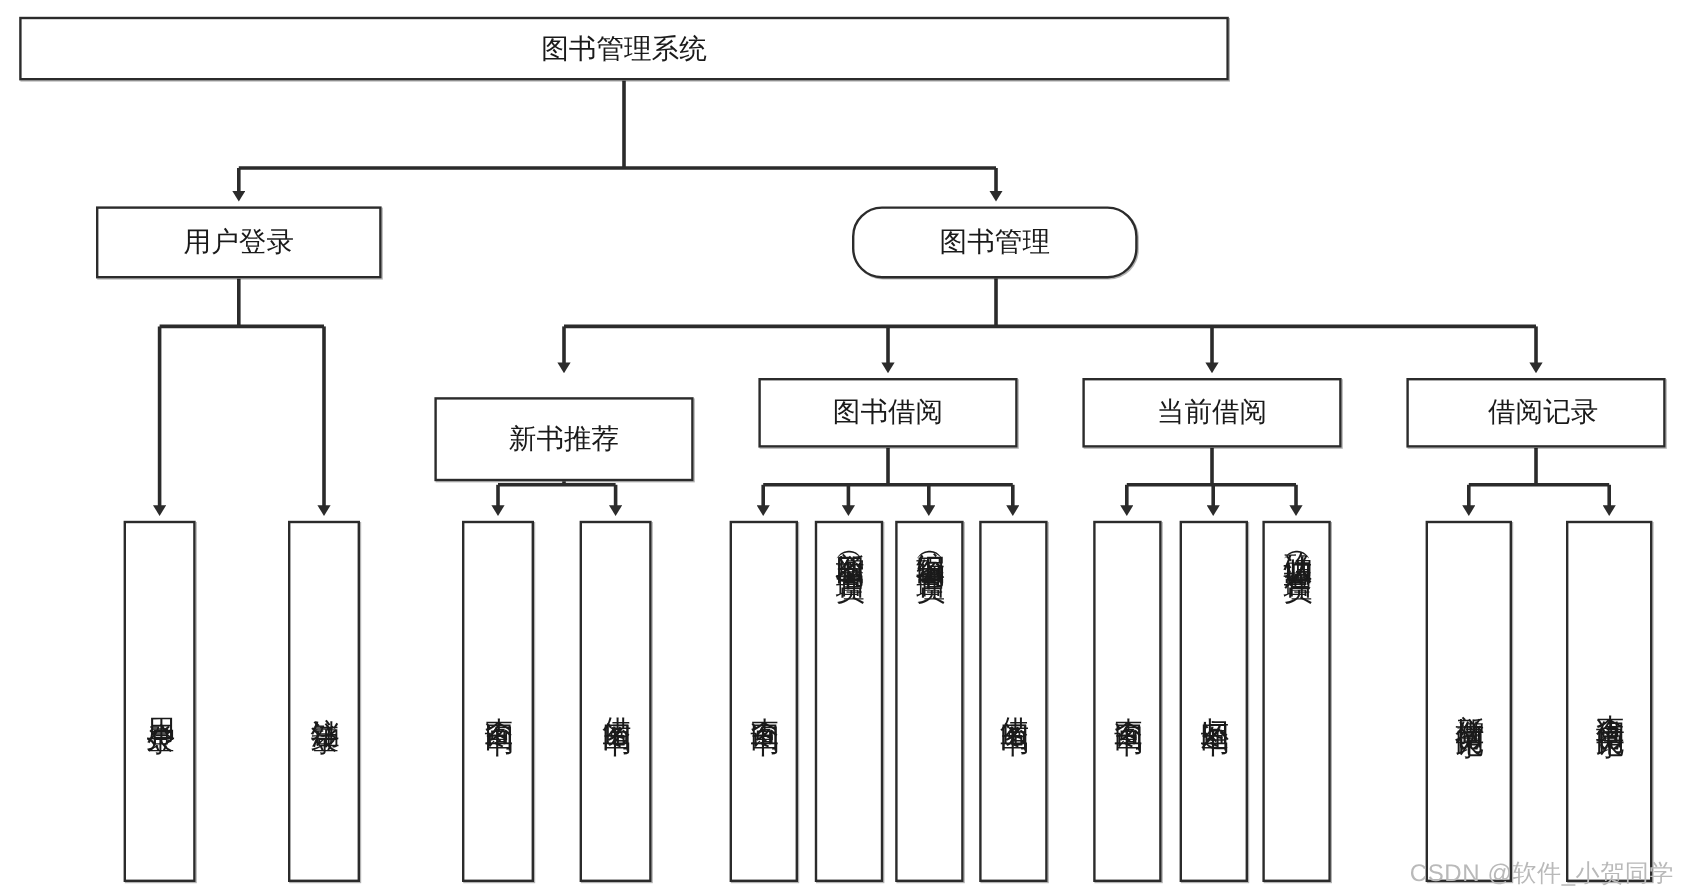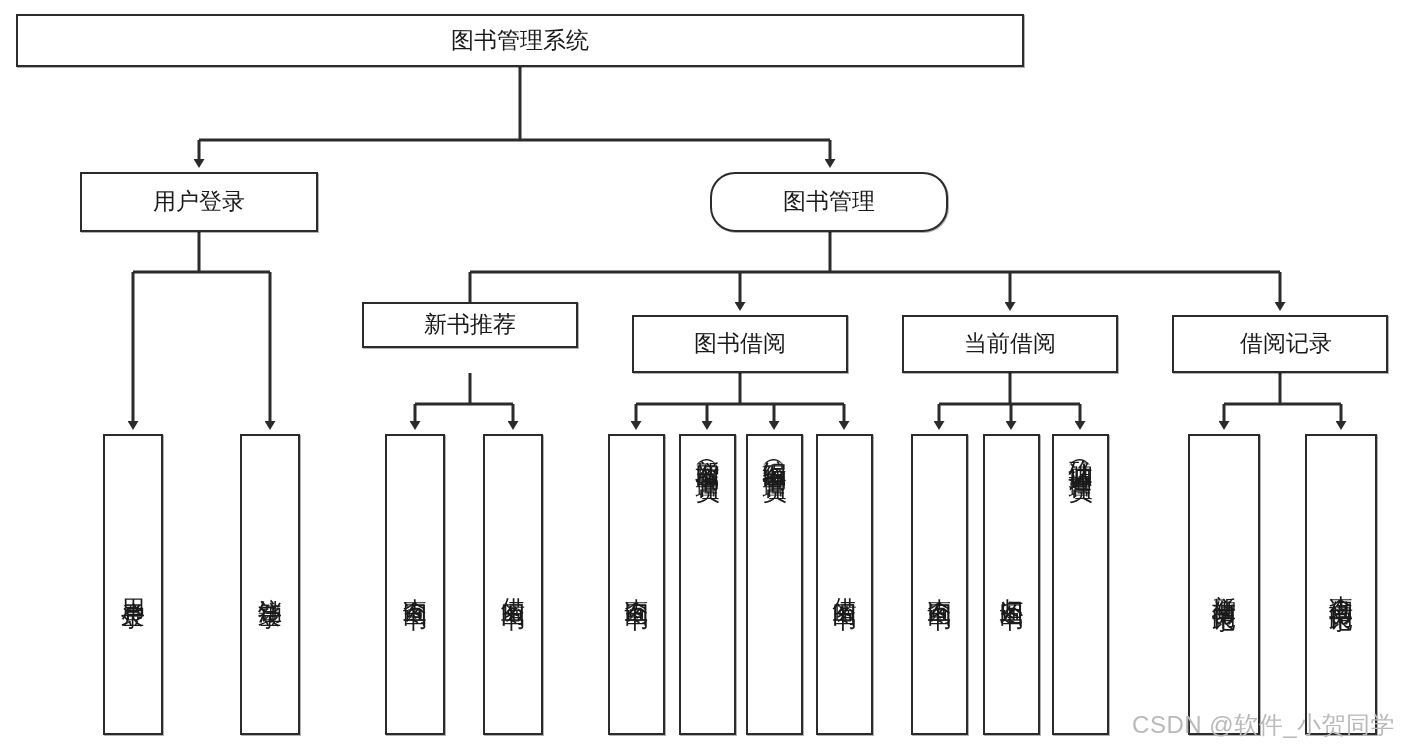--- a/index.html
+++ b/index.html
@@ -61,21 +61,21 @@
     line-height: 1;
   }
   .node.vert.center {
     align-items: center;
     padding-top: 0;
   }
   .watermark {
     position: absolute;
     right: 10px;
     bottom: 6px;
-    font-size: 24px;
+    font-size: 20px;
     color: #b9b9b9;
     white-space: nowrap;
     letter-spacing: 0.5px;
   }
 </style>
 </head>
 <body>
 
 <div id="canvas">
 
@@ -133,21 +133,21 @@
     <span class="label">图书管理系统</span>
   </div>
 
   <div class="node horiz" style="left: 80px; top: 172px; width: 238px; height: 60px;">
     <span class="label">用户登录</span>
   </div>
   <div class="node horiz" style="left: 710px; top: 172px; width: 238px; height: 60px; border-radius: 25px;">
     <span class="label">图书管理</span>
   </div>
 
-  <div class="node horiz" style="left: 362px; top: 302px; width: 216px; height: 46px;">
+  <div class="node horiz" style="left: 362px; top: 331px; width: 216px; height: 70px;">
     <span class="label">新书推荐</span>
   </div>
   <div class="node horiz" style="left: 902px; top: 315px; width: 216px; height: 58px;">
     <span class="label">当前借阅</span>
   </div>
   <div class="node horiz" style="left: 632px; top: 315px; width: 216px; height: 58px;">
     <span class="label">图书借阅</span>
   </div>
   <div class="node horiz" style="left: 1172px; top: 315px; width: 216px; height: 58px; padding-left: 12px;">
     <span class="label">借阅记录</span>

